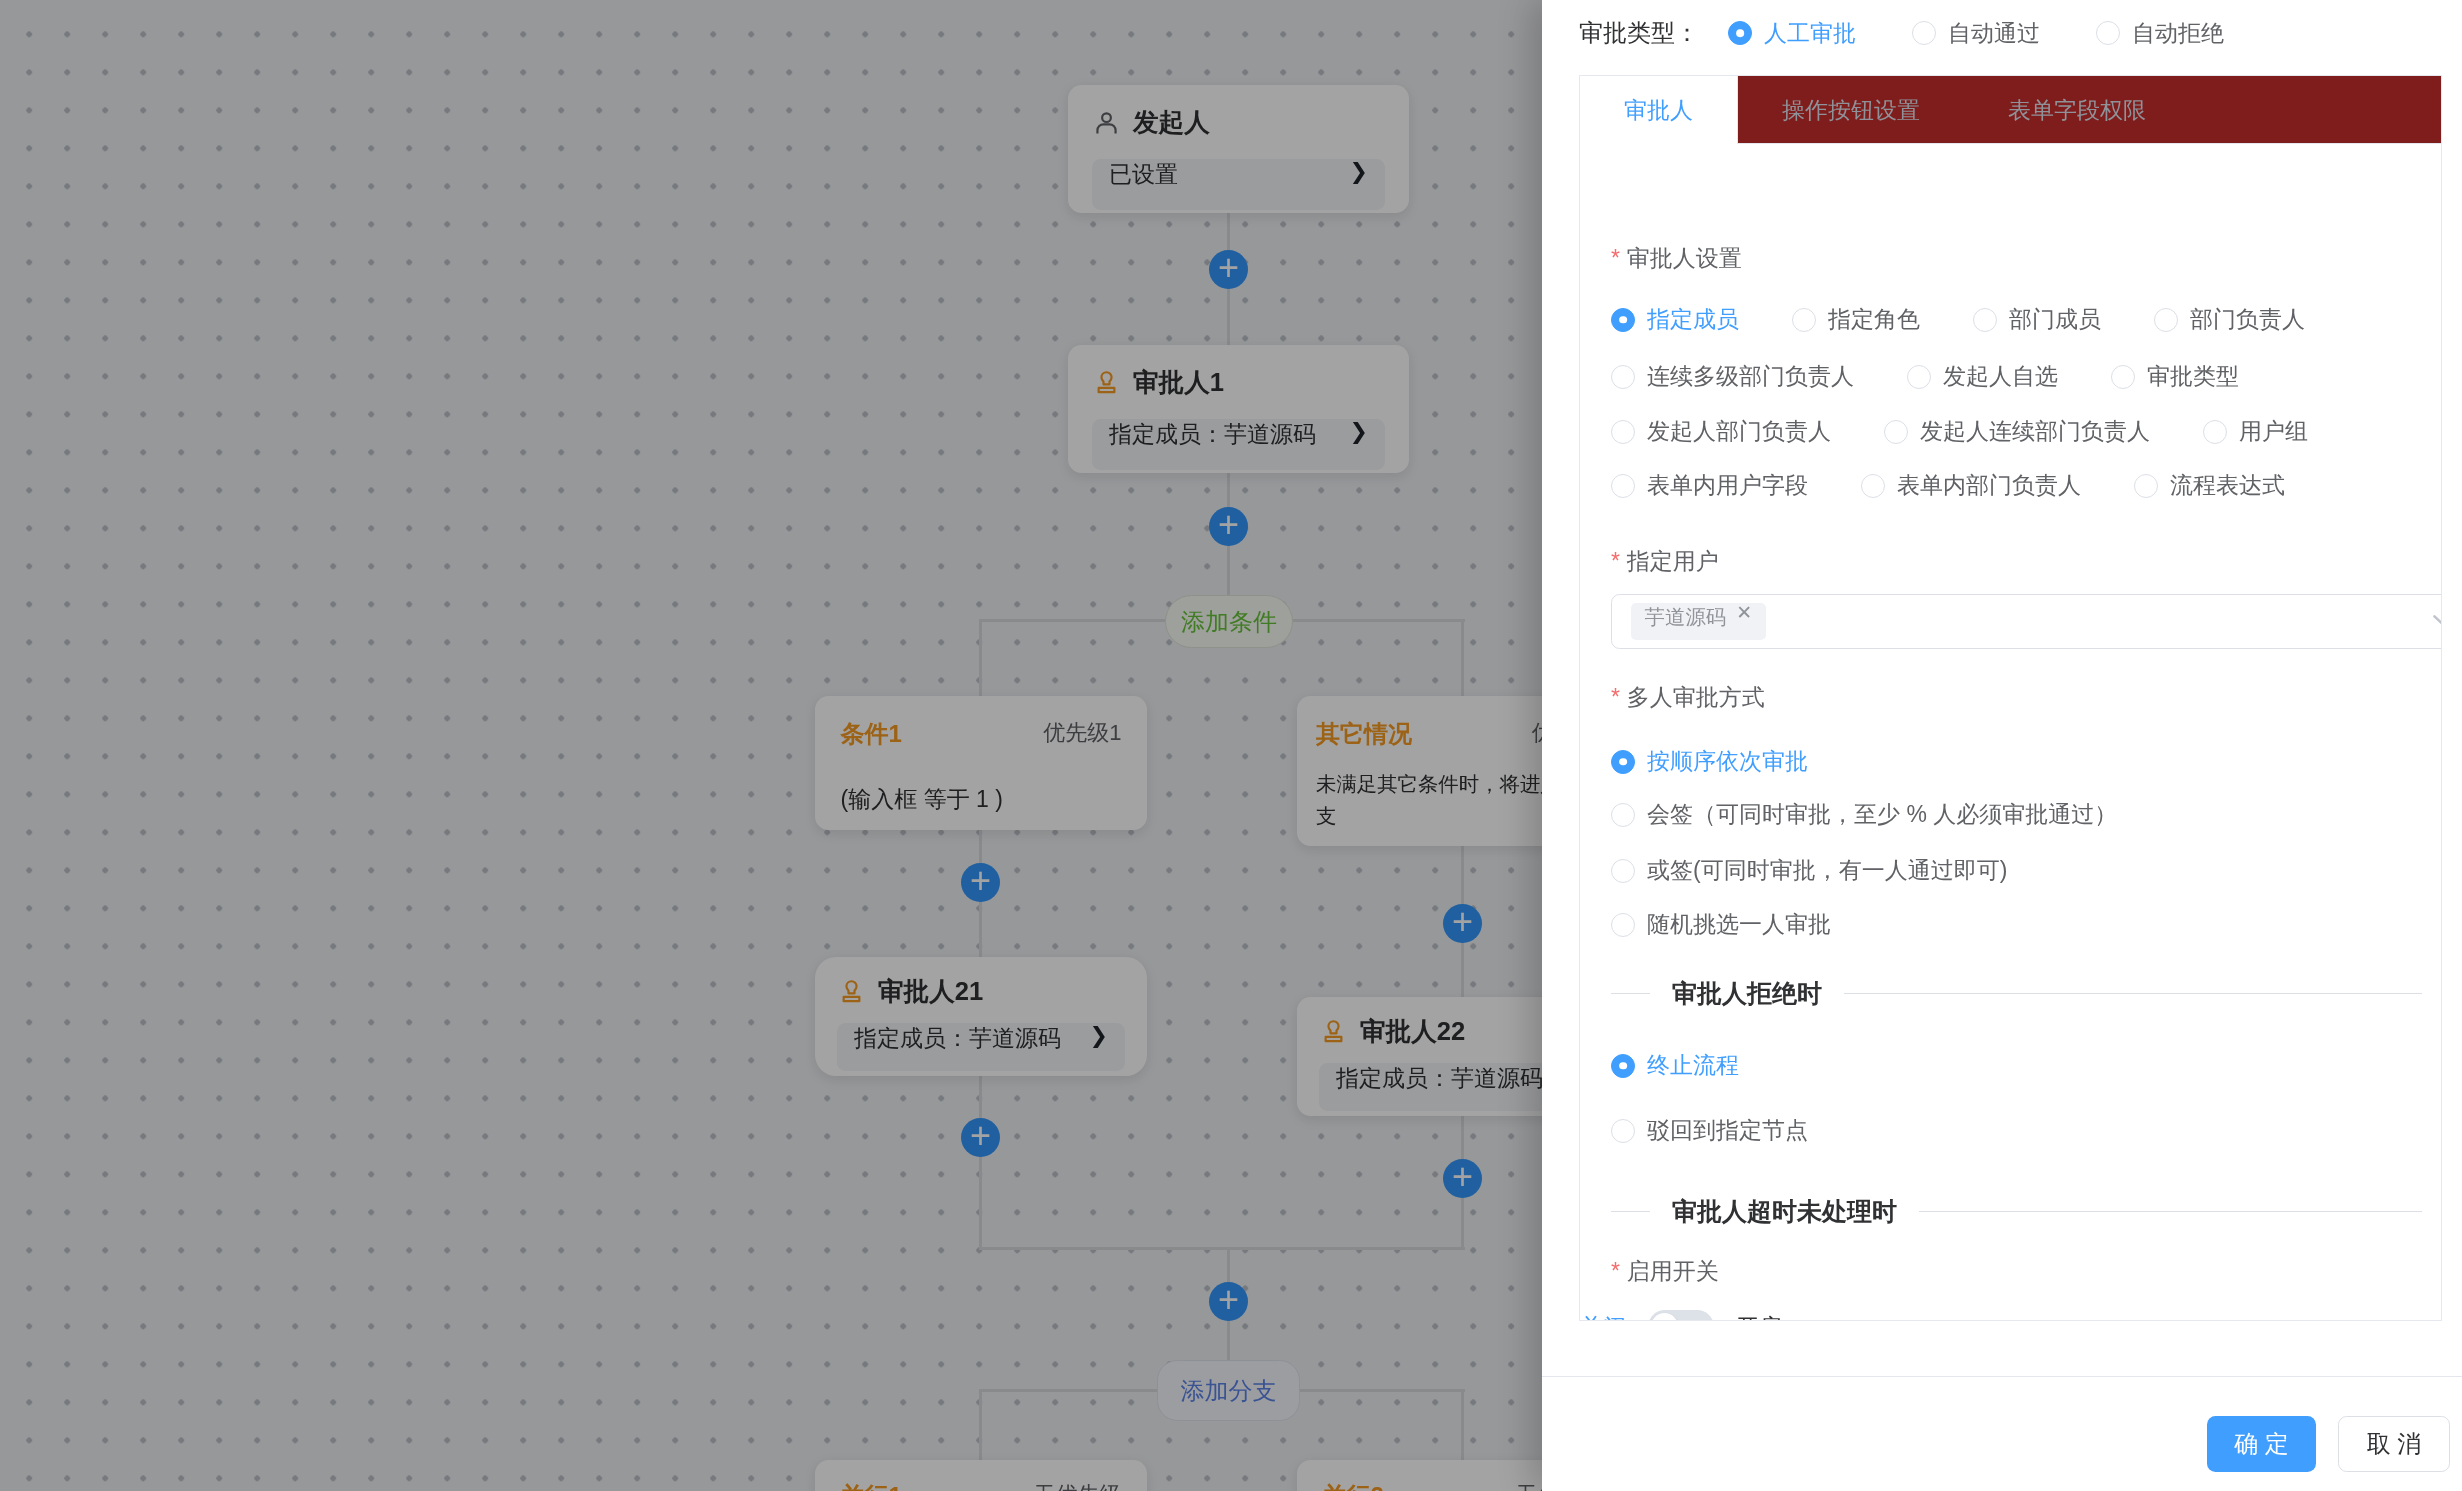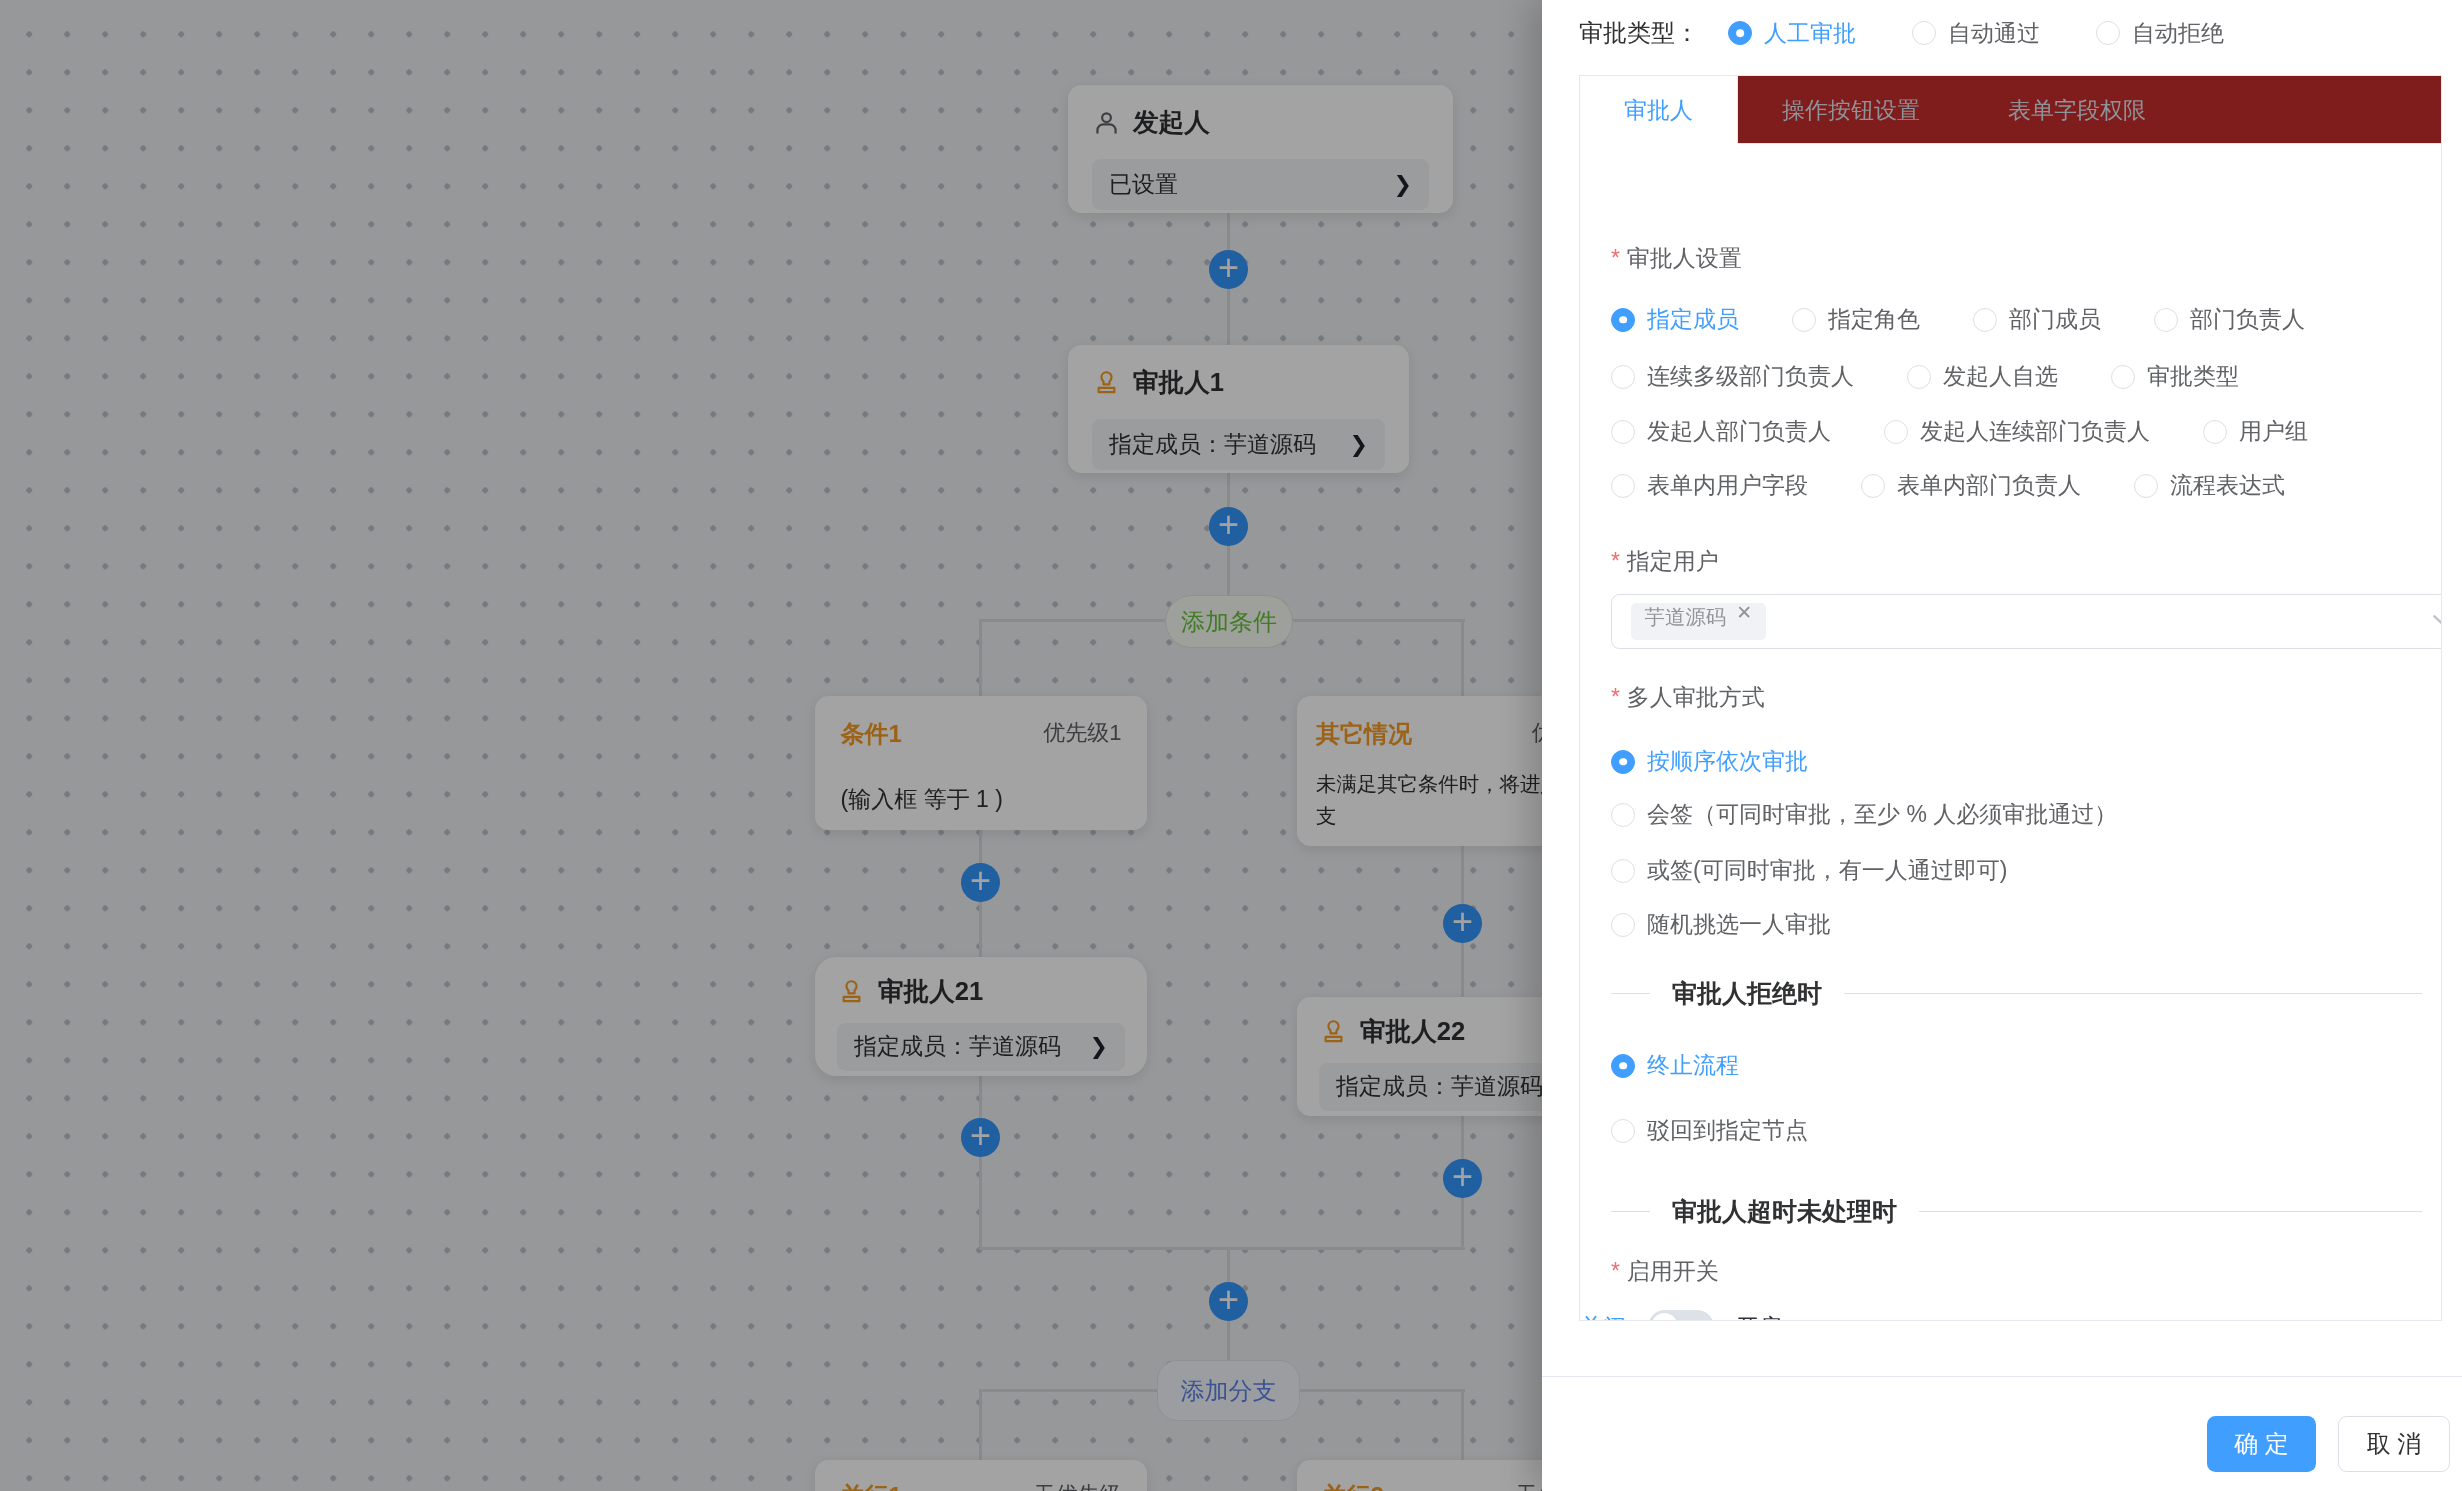--- a/index.html
+++ b/index.html
@@ -16,21 +16,21 @@
   .hline{position:absolute;height:3.4px;background:#d6d8dc;}
   .plus{position:absolute;width:39px;height:39px;border-radius:50%;background:#3296fa;
     display:flex;align-items:center;justify-content:center;color:#fff;font-size:36px;
     font-weight:200;line-height:1;cursor:pointer;}
   .plus::before{content:"+";margin-top:-3.4px;}
   .node{position:absolute;background:#fff;border-radius:13.6px;
     box-shadow:0 3.4px 12px rgba(25,31,37,.10);padding:20.4px 24px;box-sizing:border-box;}
   .node-title{display:flex;align-items:center;gap:12px;font-size:25.6px;font-weight:700;color:#303133;}
   .node-title svg{flex:0 0 auto;}
   .node-box{margin-top:19px;background:#f2f4f7;border-radius:8.5px;height:51px;
-    display:flex;align-items:center;justify-content:space-between;padding:0 17px;
+    display:flex;justify-content:space-between;padding:0 17px;
     font-size:23px;color:#303133;}
   .chev{font-size:22px;font-weight:700;color:#1f2329;}
   .cond-head{display:flex;align-items:flex-start;justify-content:space-between;}
   .cond-title{font-size:24px;font-weight:700;color:#f59a23;}
   .cond-priority{font-size:22px;color:#606266;}
   .cond-desc{margin-top:34px;font-size:23px;color:#303133;}
   .pill{position:absolute;display:flex;align-items:center;justify-content:center;
     box-sizing:border-box;cursor:pointer;}
   .pill-cond{left:1165px;top:595px;width:128px;height:53px;border-radius:26.4px;
     background:#f8faf5;border:1.7px solid #dde3d7;color:#67c23a;font-size:24px;}
@@ -109,21 +109,21 @@
   <div class="vline" style="left:1461px;top:1391px;height:69px;"></div>
 
   <div class="plus" style="left:1209px;top:250px;"></div>
   <div class="plus" style="left:1209px;top:507px;"></div>
   <div class="plus" style="left:961px;top:863px;"></div>
   <div class="plus" style="left:1443px;top:904px;"></div>
   <div class="plus" style="left:961px;top:1118px;"></div>
   <div class="plus" style="left:1443px;top:1159px;"></div>
   <div class="plus" style="left:1209px;top:1282px;"></div>
 
-  <div class="node" style="left:1068px;top:85px;width:385px;height:128px;">
+  <div class="node" style="left:1068px;top:85px;width:341px;height:128px;">
     <div class="node-title">
       <svg width="29" height="29" viewBox="0 0 24 24" fill="none" stroke="#606266" stroke-width="1.8">
           <circle cx="12" cy="8" r="3.6"></circle>
           <path d="M4.5 21 v-2.5 a5 5 0 0 1 5-5 h5 a5 5 0 0 1 5 5 V21"></path>
         </svg>
       <span>发起人</span>
     </div>
     <div class="node-box">
       <span>已设置</span>
       <span class="chev">❯</span>

